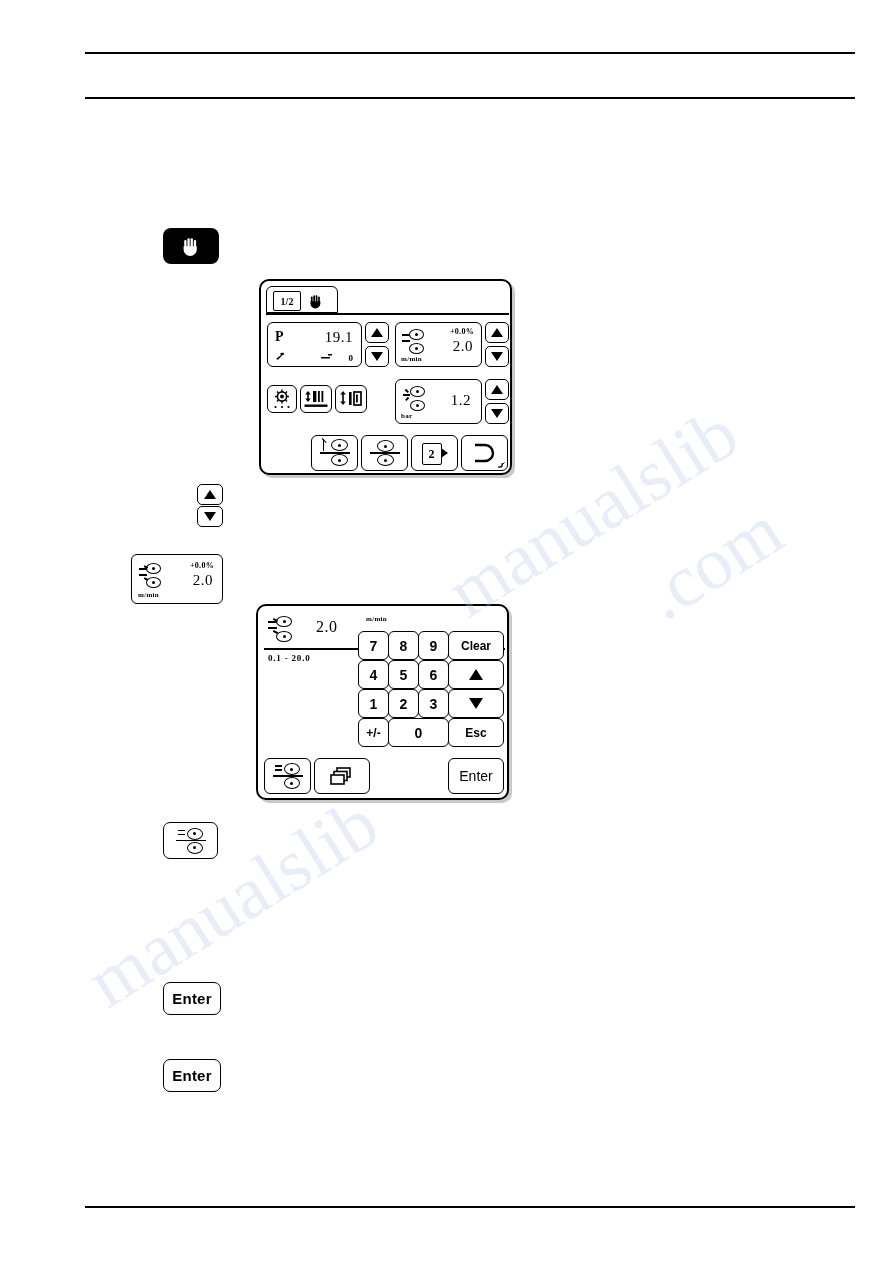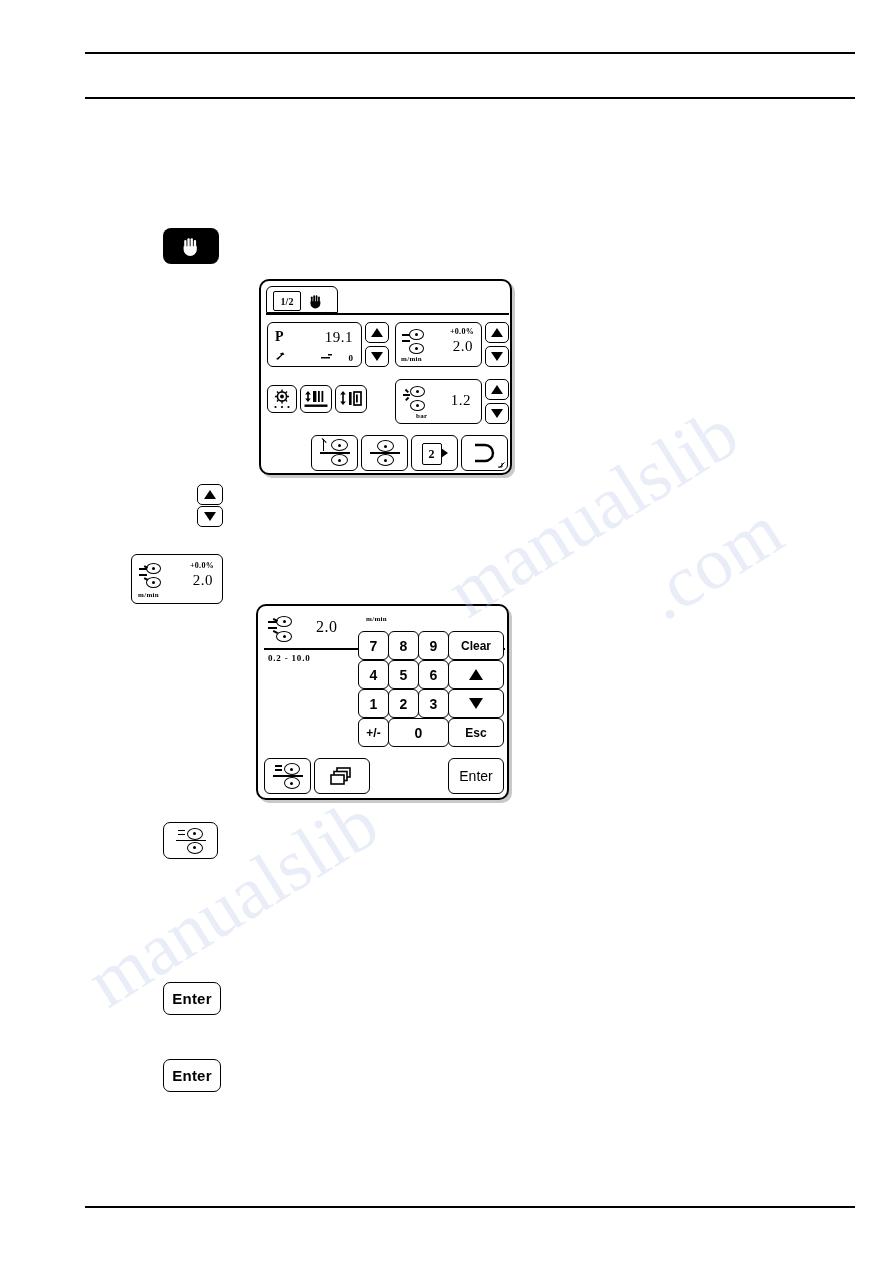--- a/index.html
+++ b/index.html
@@ -325,21 +325,21 @@
 
   <div class="panel" style="left:134px; top:98px; width:87px; height:45px;">
     <div class="roller-ic" style="position:absolute; left:6px; top:6px; width:26px; height:26px;">
       <div class="rl" style="left:8px; top:0px; width:15px; height:11px;"></div>
       <div class="rl" style="left:8px; top:14px; width:15px; height:11px;"></div>
       <div class="bar" style="left:1px; top:8px; width:7px; height:1.6px;"></div>
       <div class="bar" style="left:3px; top:4px; width:4px; height:1.6px; transform:rotate(45deg);"></div>
       <div class="bar" style="left:3px; top:12px; width:4px; height:1.6px; transform:rotate(-45deg);"></div>
     </div>
     <span class="lcdtext val-big" style="position:absolute; right:10px; top:12px;">1.2</span>
-    <span class="lcdtext val-sm" style="position:absolute; left:20px; bottom:3px;margin-top:28px;">bar</span>
+    <span class="lcdtext val-sm" style="position:absolute; left:5px; bottom:3px;margin-top:28px;">bar</span>
   </div>
   <div class="arrow-btn" style="left:224px; top:98px; width:24px; height:21px;">
     <span class="tri-sm tri-up"></span>
   </div>
   <div class="arrow-btn" style="left:224px; top:122px; width:24px; height:21px;">
     <span class="tri-sm tri-down"></span>
   </div>
 
   <div class="tb" style="left:50px; top:154px; width:47px; height:36px;">
     <div class="roller-ic" style="width:32px; height:30px;">
@@ -382,21 +382,21 @@
     <div class="rl" style="left:8px; top:0px; width:16px; height:11px;"></div>
     <div class="rl" style="left:8px; top:15px; width:16px; height:11px;"></div>
     <div class="bar" style="left:0px; top:5px; width:9px; height:1.7px;"></div>
     <div class="bar" style="left:0px; top:11px; width:9px; height:1.7px;"></div>
     <div class="bar" style="left:5px; top:3px; width:5px; height:1.6px; transform:rotate(28deg);"></div>
     <div class="bar" style="left:5px; top:15px; width:5px; height:1.6px; transform:rotate(28deg);"></div>
   </div>
   <span class="lcdtext" style="position:absolute; left:58px; top:12px; font-size:16px; letter-spacing:0.5px;">2.0</span>
   <span class="lcdtext" style="position:absolute; left:108px; top:9px; font-size:7px; font-weight:bold; letter-spacing:0.3px;">m/min</span>
   <div class="div-line" style="left:6px; top:42px; width:241px;"></div>
-  <span class="lcdtext" style="position:absolute; left:10px; top:47px; font-size:9px; font-weight:bold; letter-spacing:0.8px;">0.2 - 10.0</span>
+  <span class="lcdtext" style="position:absolute; left:10px; top:47px; font-size:9px; font-weight:bold; letter-spacing:0.8px;">0.1 - 20.0</span>
 
   <div class="kp kp-num" style="left:100px; top:25px; width:31px; height:29px;">
     <span>7</span>
     </div>
   <div class="kp kp-num" style="left:130px; top:25px; width:31px; height:29px;">
     <span>8</span>
     </div>
   <div class="kp kp-num" style="left:160px; top:25px; width:31px; height:29px;">
     <span>9</span>
     </div>

